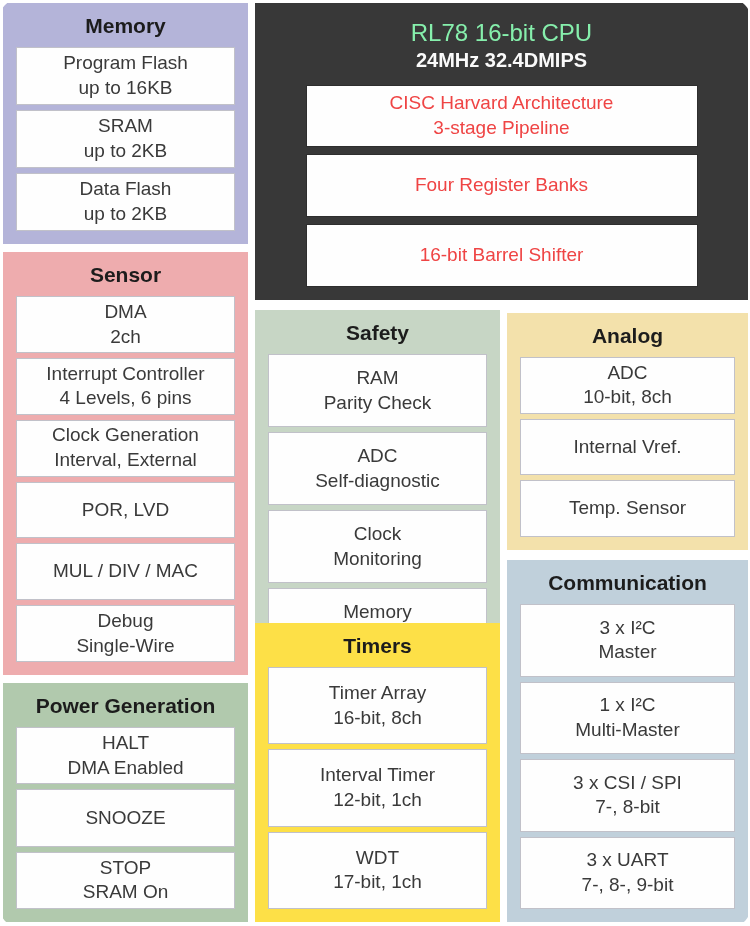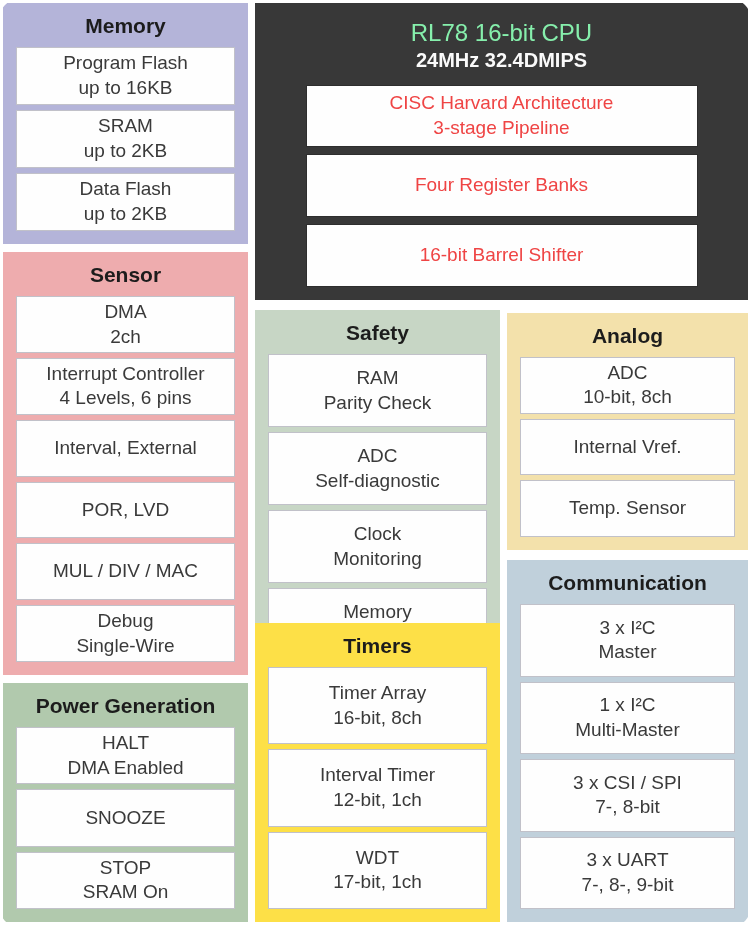--- a/index.html
+++ b/index.html
@@ -120,20 +120,21 @@
     <div class="cells">
       <div class="cell">
         <span class="l">DMA</span>
         <span class="l">2ch</span>
       </div>
       <div class="cell">
         <span class="l">Interrupt Controller</span>
         <span class="l">4 Levels, 6 pins</span>
       </div>
       <div class="cell">
+        <span class="l">Clock Generation</span>
         <span class="l">Interval, External</span>
       </div>
       <div class="cell">
         <span class="l">POR, LVD</span>
       </div>
       <div class="cell">
         <span class="l">MUL / DIV / MAC</span>
       </div>
       <div class="cell">
         <span class="l">Debug</span>

